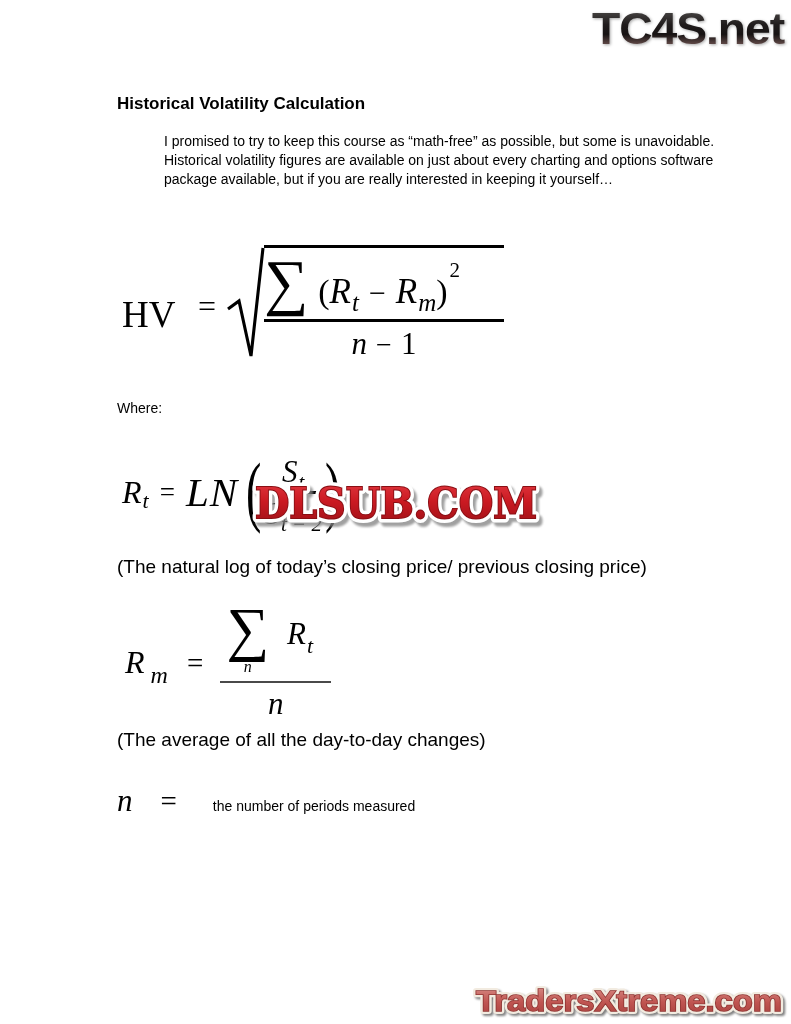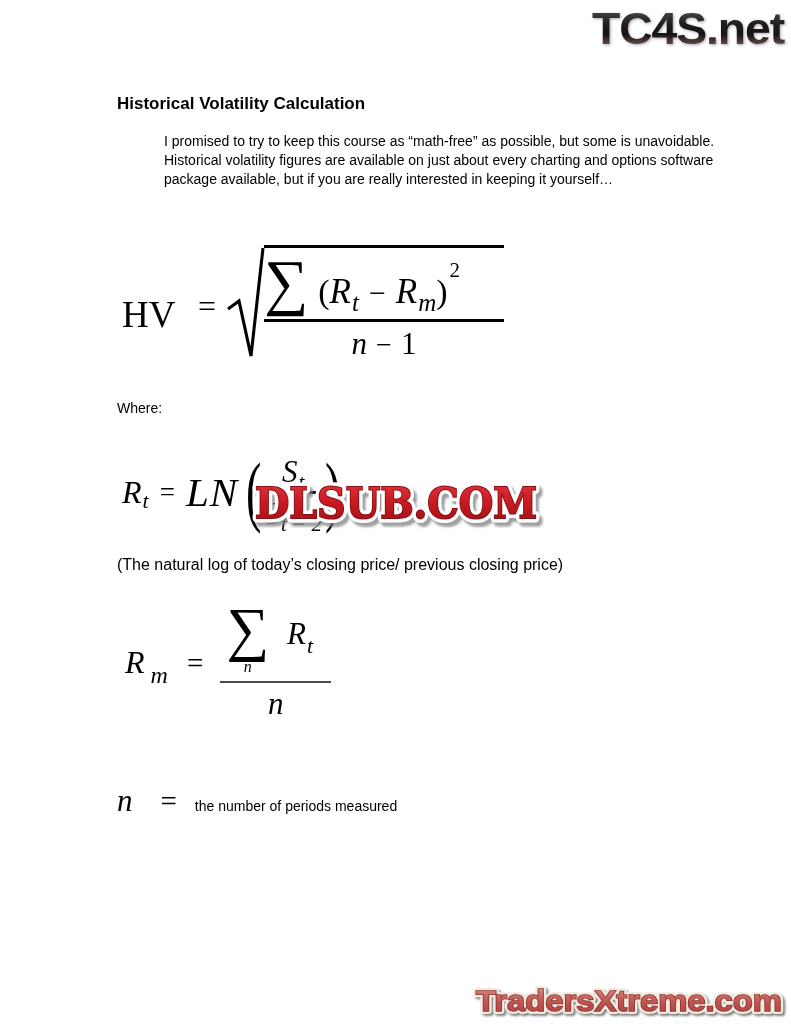--- a/index.html
+++ b/index.html
@@ -9,21 +9,21 @@
 
   
   .tc4s { position:absolute; left:588px; top:3px; filter:drop-shadow(1px 1px 1.5px rgba(0,0,0,0.35)); }
   .tc4s-text { font-family:"Liberation Sans", sans-serif; font-weight:bold; font-size:44px;
                fill:url(#tcgrad); letter-spacing:-1px; }
 
   
   .heading { position:absolute; left:117px; top:94px; font-size:17px; font-weight:bold; color:#000; }
   .intro   { position:absolute; left:117px; top:132px; width:560px; font-size:14px; line-height:19px; color:#000;margin-left:47px; }
   .where   { position:absolute; left:117px; top:400px; font-size:14px; color:#000; }
-  .cap     { position:absolute; left:117px; font-size:16px; color:#000; }
+  .cap     { position:absolute; left:117px; font-size:19px; color:#000; }
   .cap-rt  { top:556px; }
   .cap-rm  { top:729px; }
 
   
   .hv { position:absolute; left:122px; top:243px; width:420px; height:130px;
         font-family:"Liberation Serif", serif; color:#000; }
   .hv-lhs { position:absolute; left:0; top:53px; font-size:37px; line-height:1; }
   .hv-eq  { position:absolute; left:76px; top:47px; font-size:32px; line-height:1; }
   .hv-rad { position:absolute; left:104px; top:2px; }
   .hv-radicand { position:absolute; left:142px; top:2px; width:240px; border-top:3px solid #000; padding-top:3px; }
@@ -64,21 +64,21 @@
   .sigma-stack { display:flex; flex-direction:column; align-items:center; }
   .sigma-md { font-size:60px; line-height:0.86; }
   .sigma-under { font-size:16px; font-style:italic; line-height:1; margin-top:3px; }
   .rm-rt { display:flex; align-items:baseline; transform:translateY(-6px); }
   .rm-den { padding-top:5px; }
 
   
   .ndef { position:absolute; left:117px; top:785px; display:flex; align-items:baseline; color:#000; }
   .ndef-n { font-family:"Liberation Serif", serif; font-style:italic; font-size:31px; line-height:1; }
   .ndef-eq { font-family:"Liberation Serif", serif; font-size:29px; line-height:1; margin-left:28px; }
-  .ndef-text { font-size:14px; margin-left:18px; }
+  .ndef-text { font-size:14px; margin-left:36px; }
 
   
   .dlsub { position:absolute; left:247px; top:471px; filter:drop-shadow(3px 4px 1px rgba(128,128,128,0.75)); }
   .dl-back { font-family:"DejaVu Serif", serif; font-weight:bold; font-size:42px;
              fill:#ffffff; stroke:#ffffff; stroke-width:9px; stroke-linejoin:round; }
   .dl-front { font-family:"DejaVu Serif", serif; font-weight:bold; font-size:42px;
               fill:url(#dlgrad); stroke:#8a0f14; stroke-width:2px; paint-order:stroke; }
 
   
   .tx { position:absolute; left:467px; top:977px; filter:drop-shadow(2px 2.5px 1px rgba(75,75,75,0.7)); }
@@ -185,20 +185,21 @@
           <span class="var31">R</span>
           <span class="sub22">t</span>
         </span>
       </div>
       <div class="rm-den">
         <span class="var31">n</span>
       </div>
     </div>
   </div>
 
+  <div class="cap cap-rm">(The average of all the day-to-day changes)</div>
 
   <div class="ndef">
     <span class="ndef-n">n</span>
     <span class="ndef-eq">=</span>
     <span class="ndef-text">the number of periods measured</span>
   </div>
 
   <svg class="tx" width="324" height="47" viewBox="0 0 324 47">
     <defs>
       <linearGradient id="txgrad" x1="0" x2="0" y1="0" y2="1">

